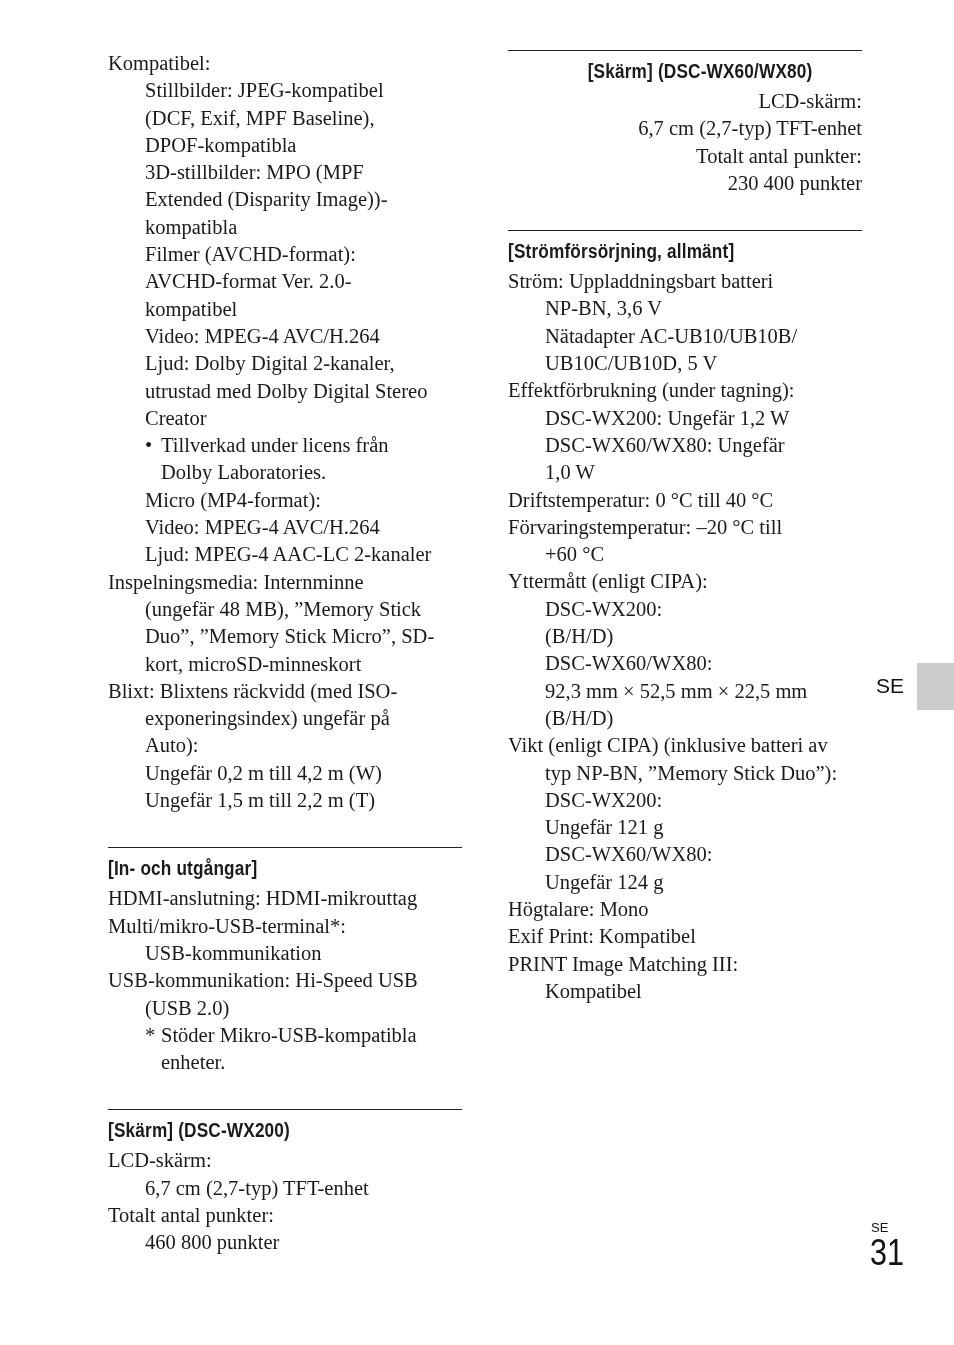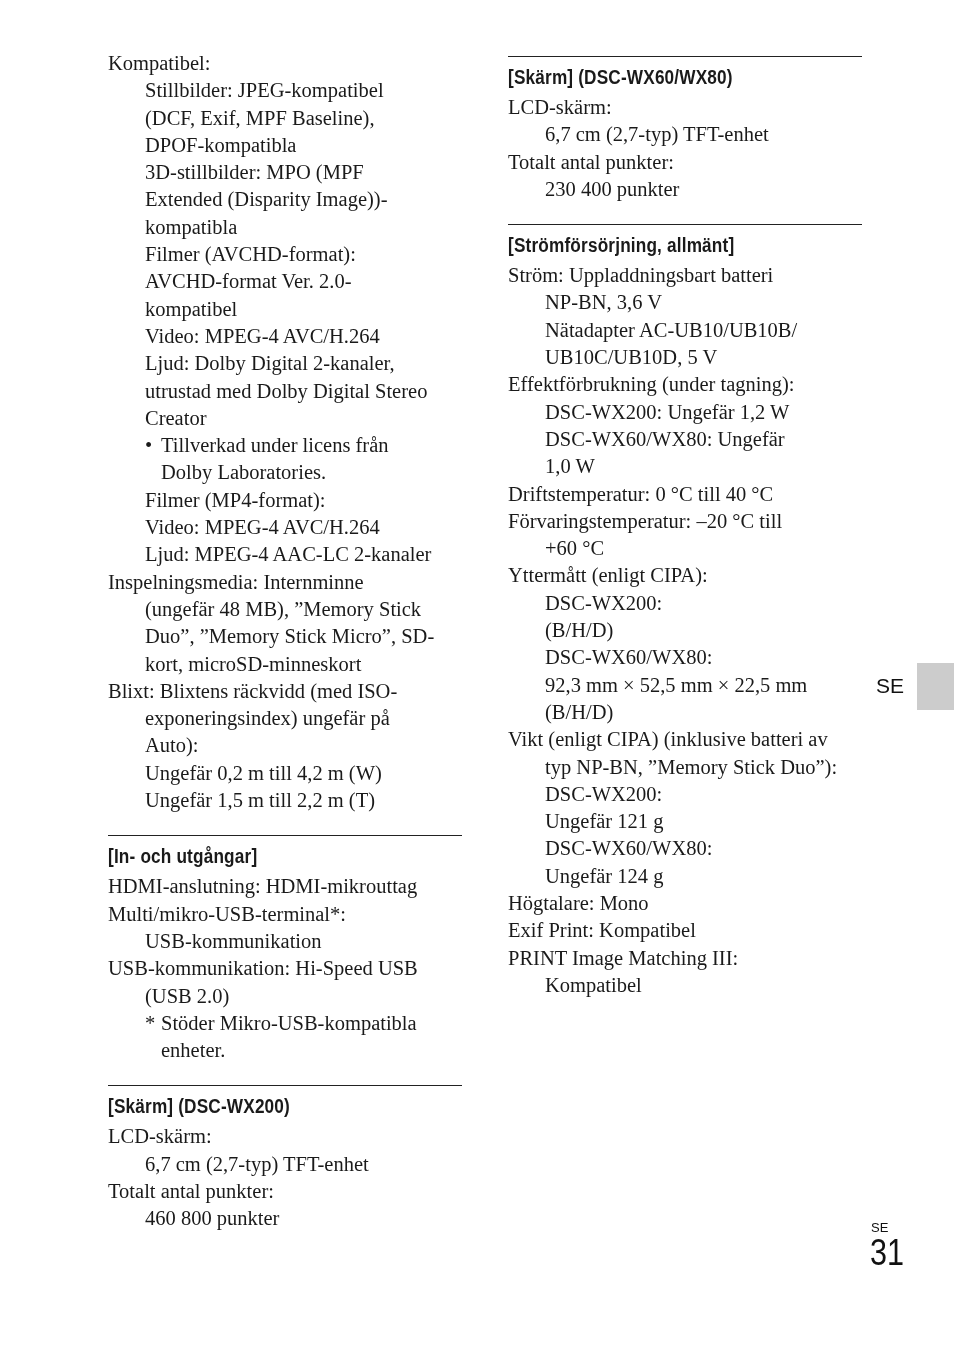--- a/index.html
+++ b/index.html
@@ -5,22 +5,22 @@
     html, body { margin: 0; padding: 0; background: #ffffff; }
     body { width: 954px; height: 1345px; position: relative; overflow: hidden; color: #1a1a1a; }
     .col { position: absolute; top: 50px; width: 354px; font-family: "Liberation Serif", serif; font-size: 20.5px; line-height: 27.3px; }
     .col-left { left: 108px; }
     .col-right { left: 508px; }
     .ln { white-space: nowrap; }
     .i1 { padding-left: 37px; }
     .bul { padding-left: 37px; position: relative; }
     .bul .mk { position: absolute; left: 37px; }
     .bul .tx { padding-left: 16px; }
-    .sec { border-top: 1.5px solid #222; margin-top: 21px; padding-top: 7px; }
-    .sec-first { margin-top: 6px; }
+    .sec { border-top: 1.5px solid #222; margin-top: 33px; padding-top: 7px; }
+    .sec-first { margin-top: 0; text-align: right; }
     .head { font-family: "Liberation Sans", sans-serif; font-weight: bold; font-size: 20px; line-height: 26px; transform: scaleX(0.86); transform-origin: left center; margin-bottom: 4px; letter-spacing: 0.2px; }
     .tab { position: absolute; left: 917px; top: 663px; width: 37px; height: 47px; background: #cccccc; }
     .tab-label { position: absolute; left: 876px; top: 674px; font-family: "Liberation Sans", sans-serif; font-size: 21px; color: #111; }
     .pg-sup { position: absolute; left: 871px; top: 1220px; font-family: "Liberation Sans", sans-serif; font-size: 13px; color: #111; }
     .pg-num { position: absolute; left: 870px; top: 1233px; font-family: "Liberation Sans", sans-serif; font-size: 36px; line-height: 40px; color: #111; transform: scaleX(0.85); transform-origin: left center; }
   </style>
 </head>
 <body>
 
 <div class="col col-left">
@@ -37,21 +37,21 @@
     <div class="ln i1">kompatibel</div>
     <div class="ln i1">Video: MPEG-4 AVC/H.264</div>
     <div class="ln i1">Ljud: Dolby Digital 2-kanaler,</div>
     <div class="ln i1">utrustad med Dolby Digital Stereo</div>
     <div class="ln i1">Creator</div>
     <div class="ln bul">
       <span class="mk">•</span>
       <div class="tx">Tillverkad under licens från</div>
       <div class="tx">Dolby Laboratories.</div>
     </div>
-    <div class="ln i1">Filmer (MP4-format):</div>
+    <div class="ln i1">Micro (MP4-format):</div>
     <div class="ln i1">Video: MPEG-4 AVC/H.264</div>
     <div class="ln i1">Ljud: MPEG-4 AAC-LC 2-kanaler</div>
   </div>
 
   <div>
     <div class="ln">Inspelningsmedia: Internminne</div>
     <div class="ln i1">(ungefär 48 MB), ”Memory Stick</div>
     <div class="ln i1">Duo”, ”Memory Stick Micro”, SD-</div>
     <div class="ln i1">kort, microSD-minneskort</div>
   </div>

